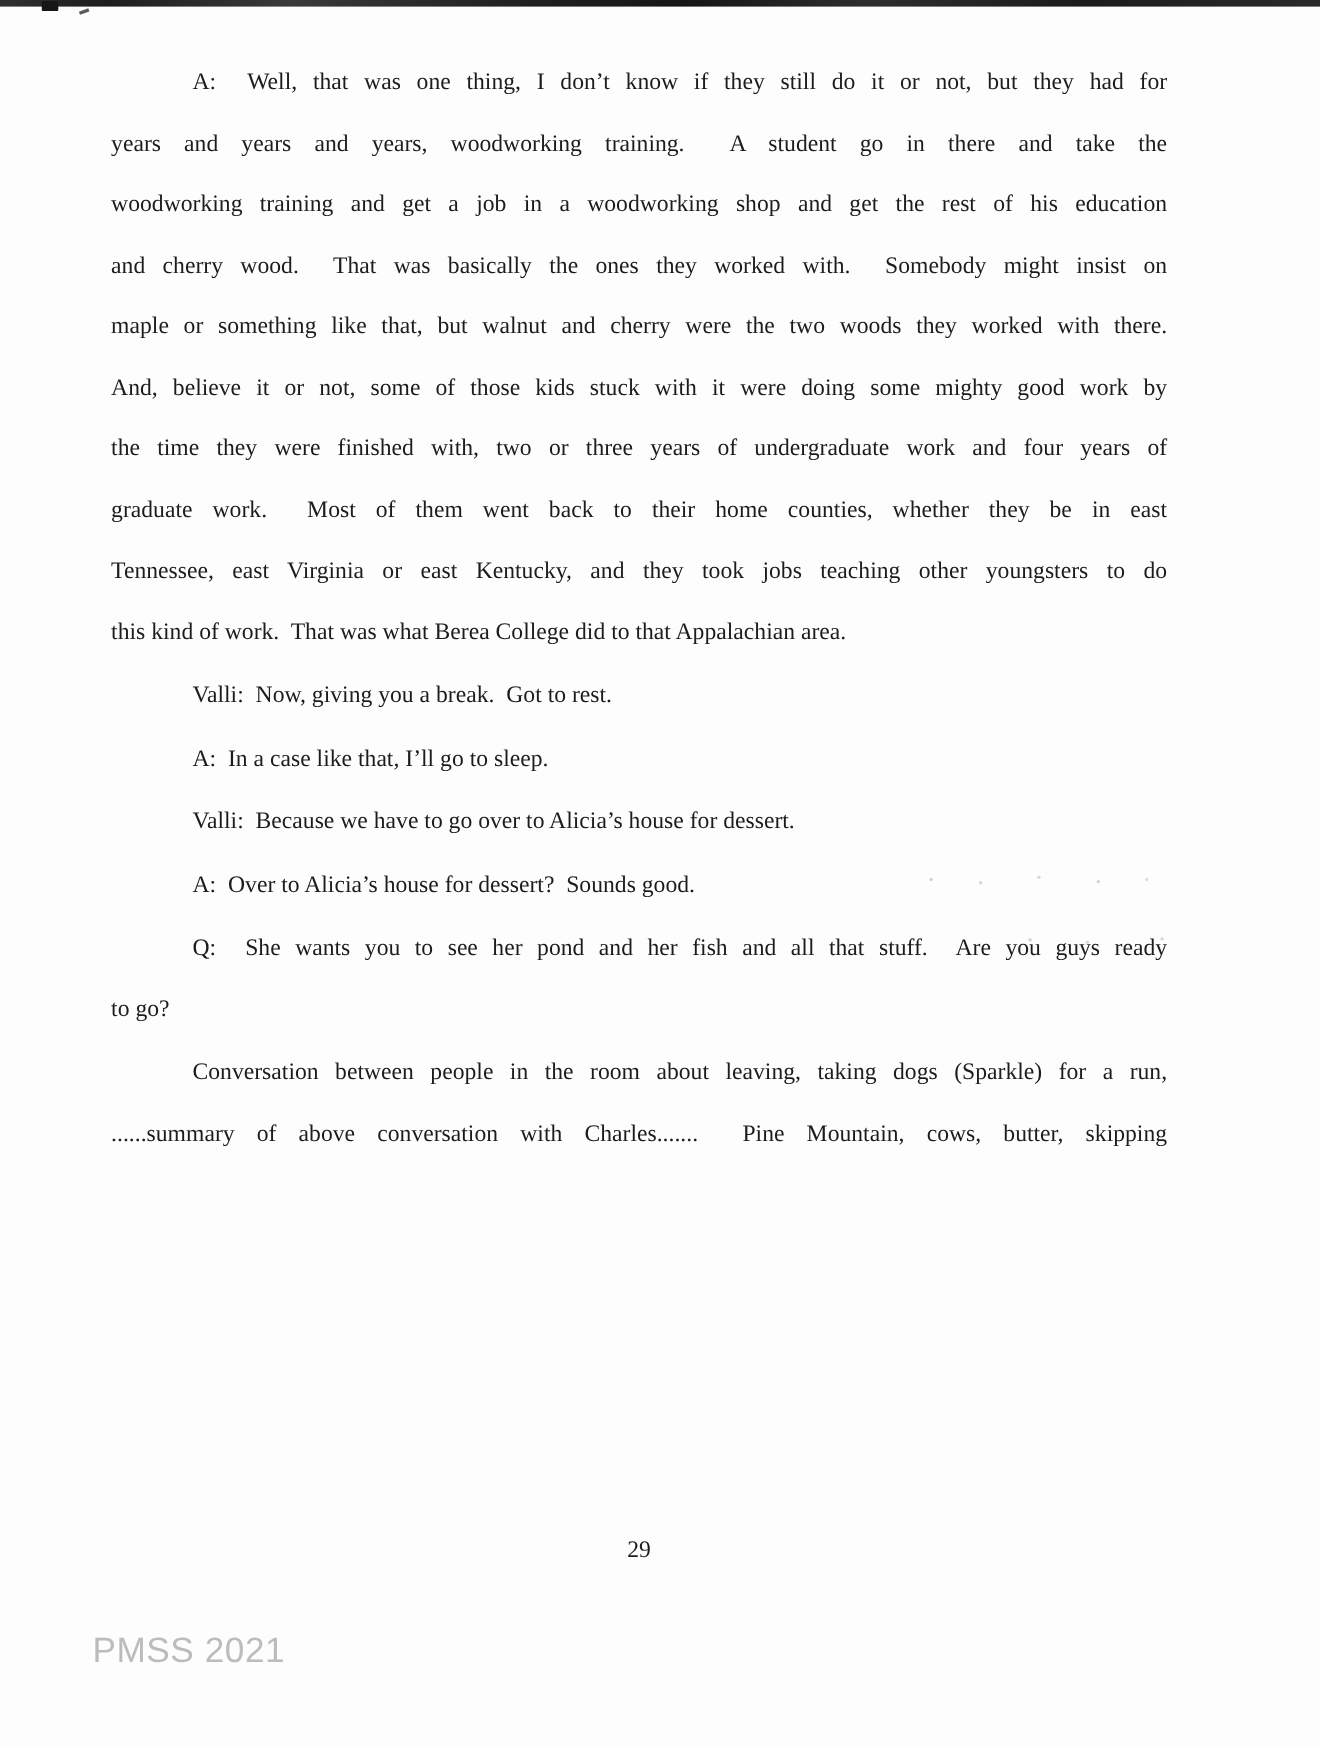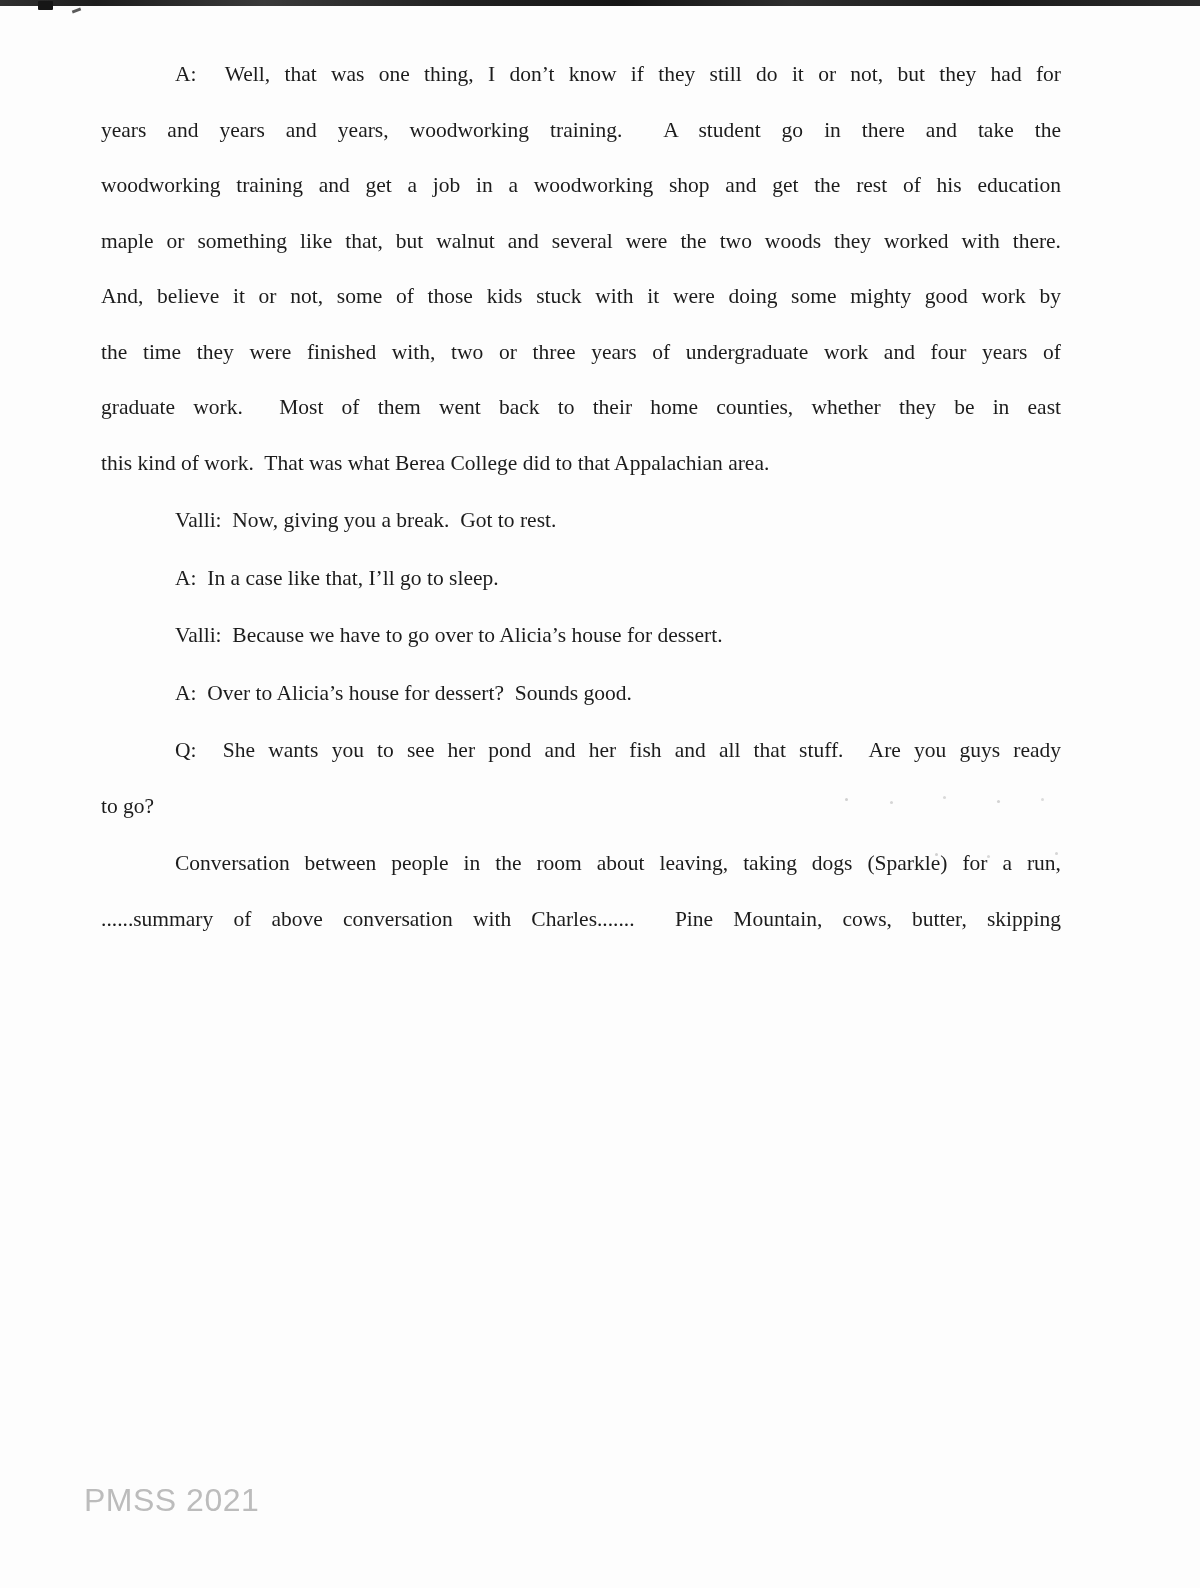--- a/index.html
+++ b/index.html
@@ -72,24 +72,26 @@
   <div class="scan-blob"></div>
   <div class="scan-dash"></div>
   <div class="speckles s1"></div>
   <div class="speckles s2"></div>
 
   <div class="content">
       <div class="para">
         <div class="line indent just">A:&nbsp; Well, that was one thing, I don’t know if they still do it or not, but they had for</div>
         <div class="line just">years and years and years, woodworking training.&nbsp; A student go in there and take the</div>
         <div class="line just">woodworking training and get a job in a woodworking shop and get the rest of his education</div>
-        <div class="line just">maple or something like that, but walnut and several were the two woods they worked with there.</div>
+        <div class="line just">and cherry wood.&nbsp; That was basically the ones they worked with.&nbsp; Somebody might insist on</div>
+        <div class="line just">maple or something like that, but walnut and cherry were the two woods they worked with there.</div>
         <div class="line just">And, believe it or not, some of those kids stuck with it were doing some mighty good work by</div>
         <div class="line just">the time they were finished with, two or three years of undergraduate work and four years of</div>
         <div class="line just">graduate work.&nbsp; Most of them went back to their home counties, whether they be in east</div>
+        <div class="line just">Tennessee, east Virginia or east Kentucky, and they took jobs teaching other youngsters to do</div>
         <div class="line">this kind of work.&nbsp; That was what Berea College did to that Appalachian area.</div>
       </div>
       <div class="para">
         <div class="line indent">Valli:&nbsp; Now, giving you a break.&nbsp; Got to rest.</div>
       </div>
       <div class="para">
         <div class="line indent">A:&nbsp; In a case like that, I’ll go to sleep.</div>
       </div>
       <div class="para">
         <div class="line indent">Valli:&nbsp; Because we have to go over to Alicia’s house for dessert.</div>
@@ -100,15 +102,16 @@
       <div class="para">
         <div class="line indent just">Q:&nbsp; She wants you to see her pond and her fish and all that stuff.&nbsp; Are you guys ready</div>
         <div class="line">to go?</div>
       </div>
       <div class="para">
         <div class="line indent just">Conversation between people in the room about leaving, taking dogs (Sparkle) for a run,</div>
         <div class="line just">......summary of above conversation with Charles.......&nbsp; Pine Mountain, cows, butter, skipping</div>
       </div>
     </div>
 
+  <div class="page-number">29</div>
 
   <div class="watermark">PMSS 2021</div>
 </div>
 
 </body></html>

